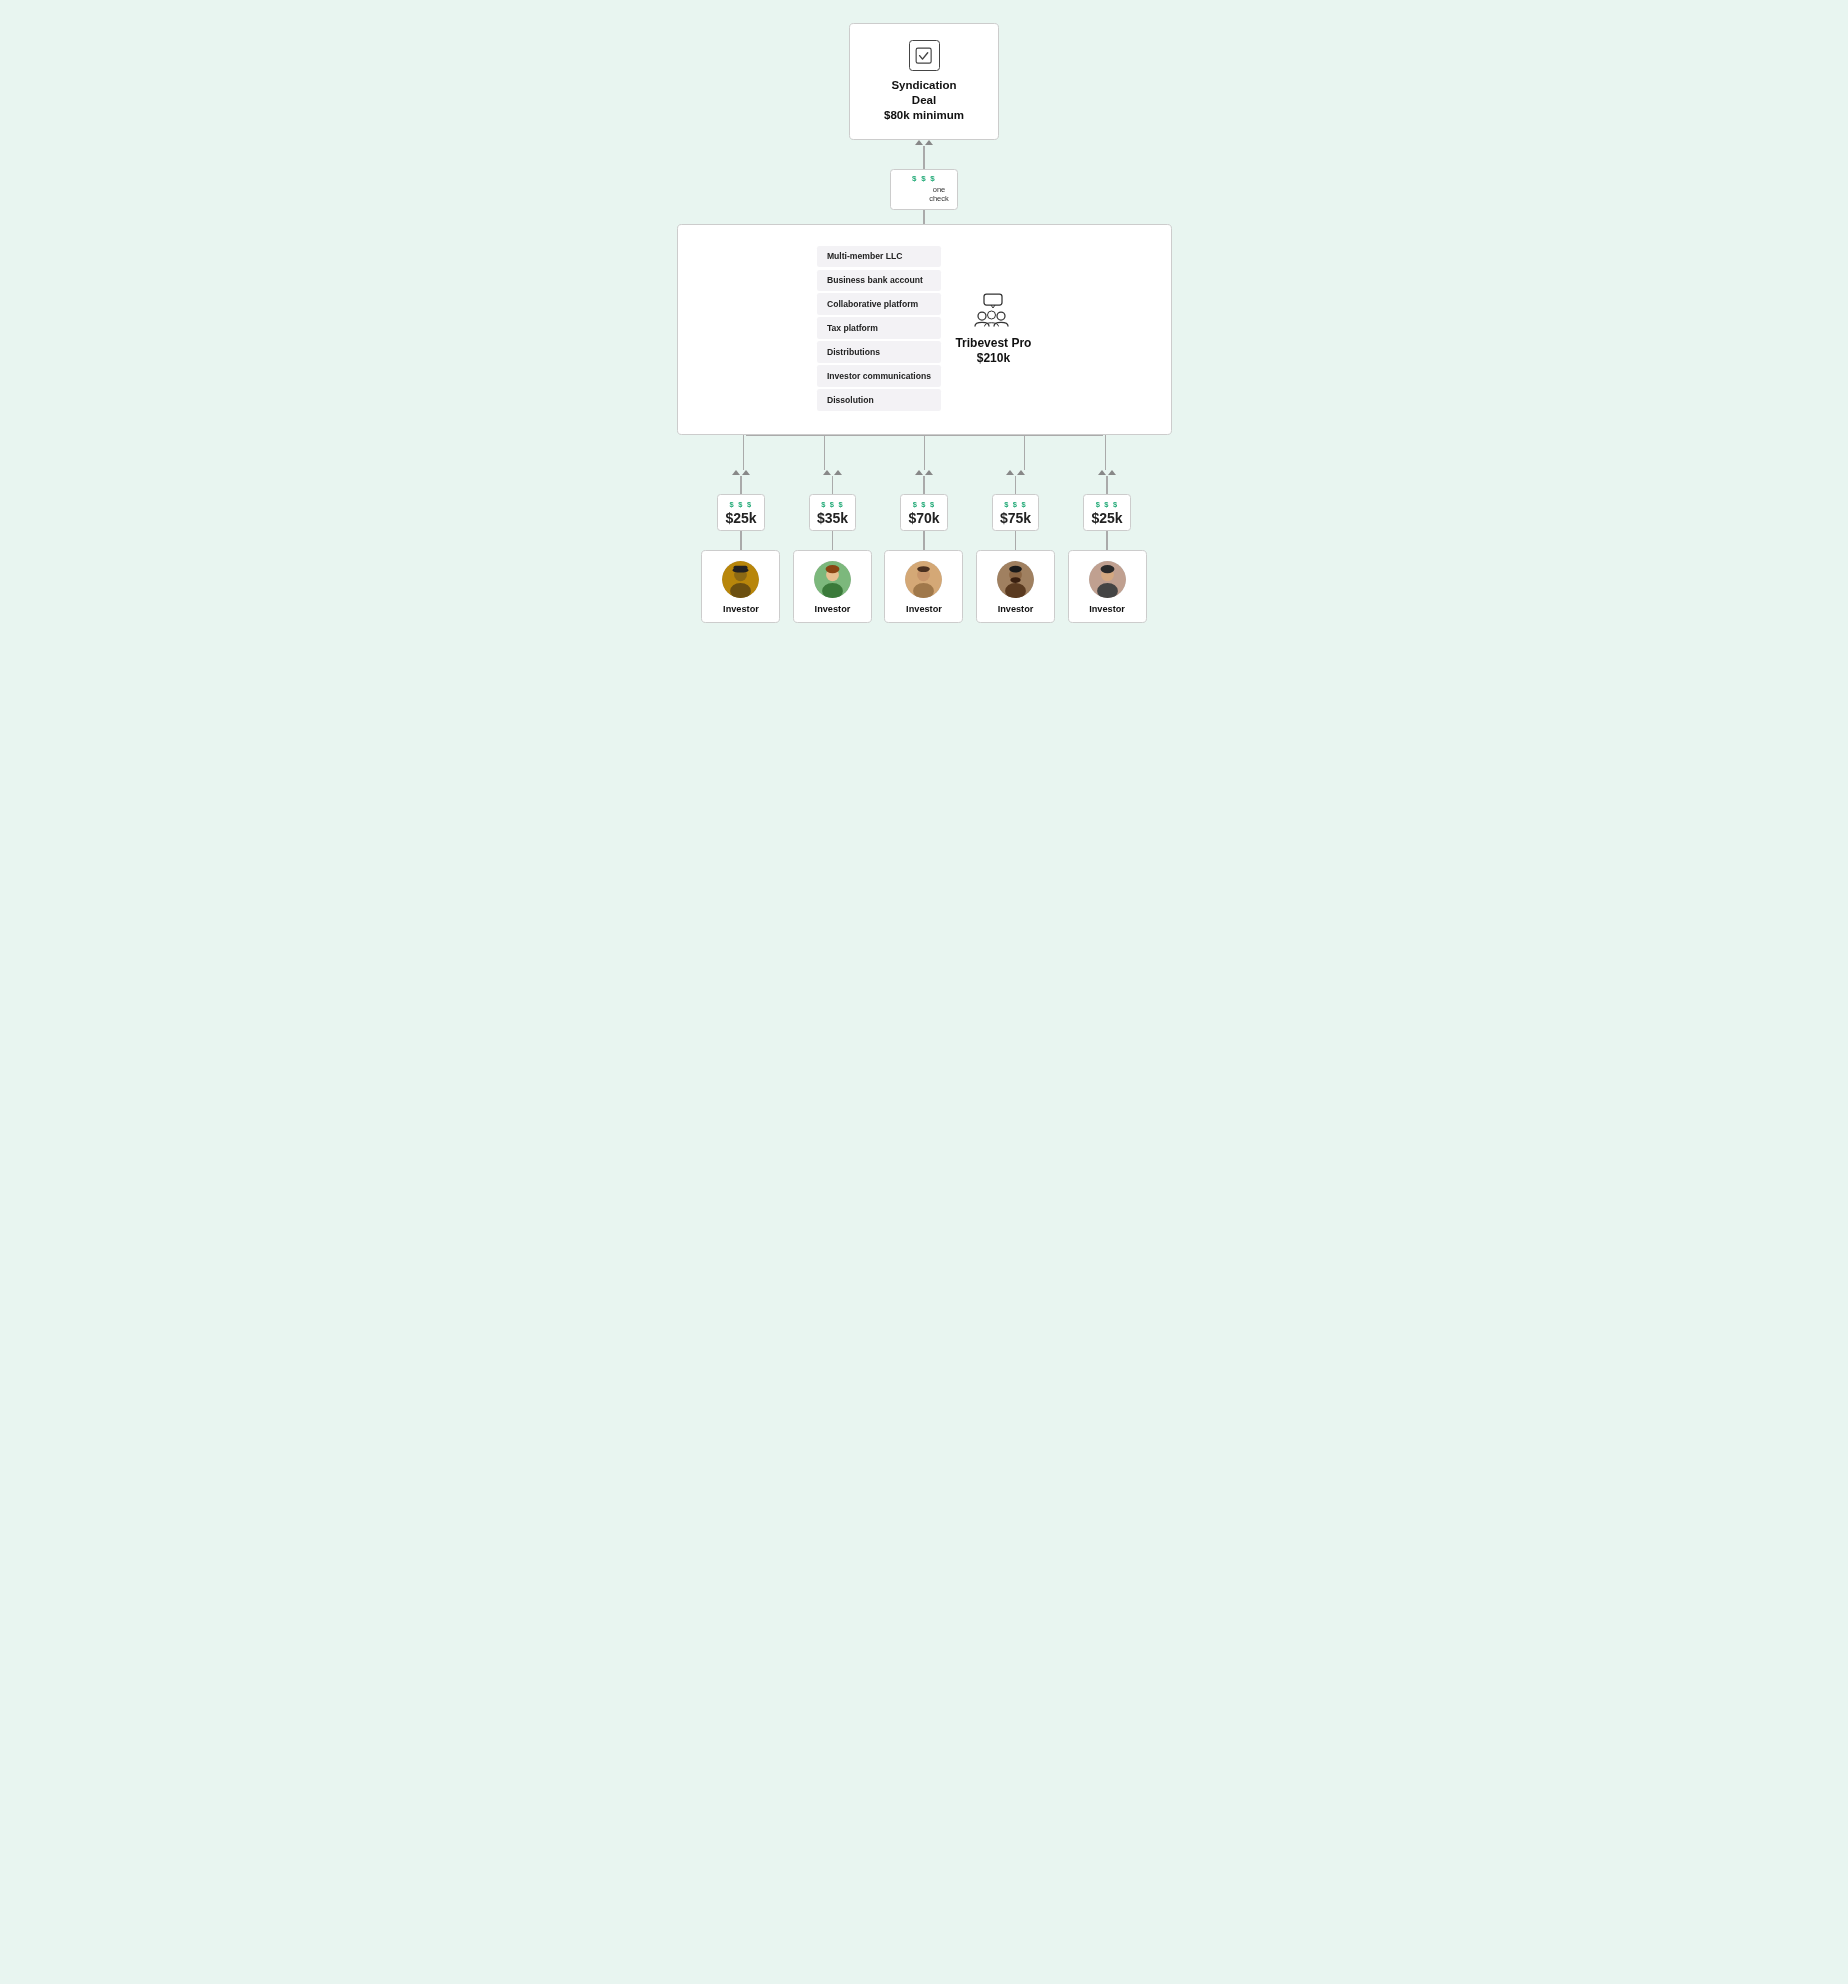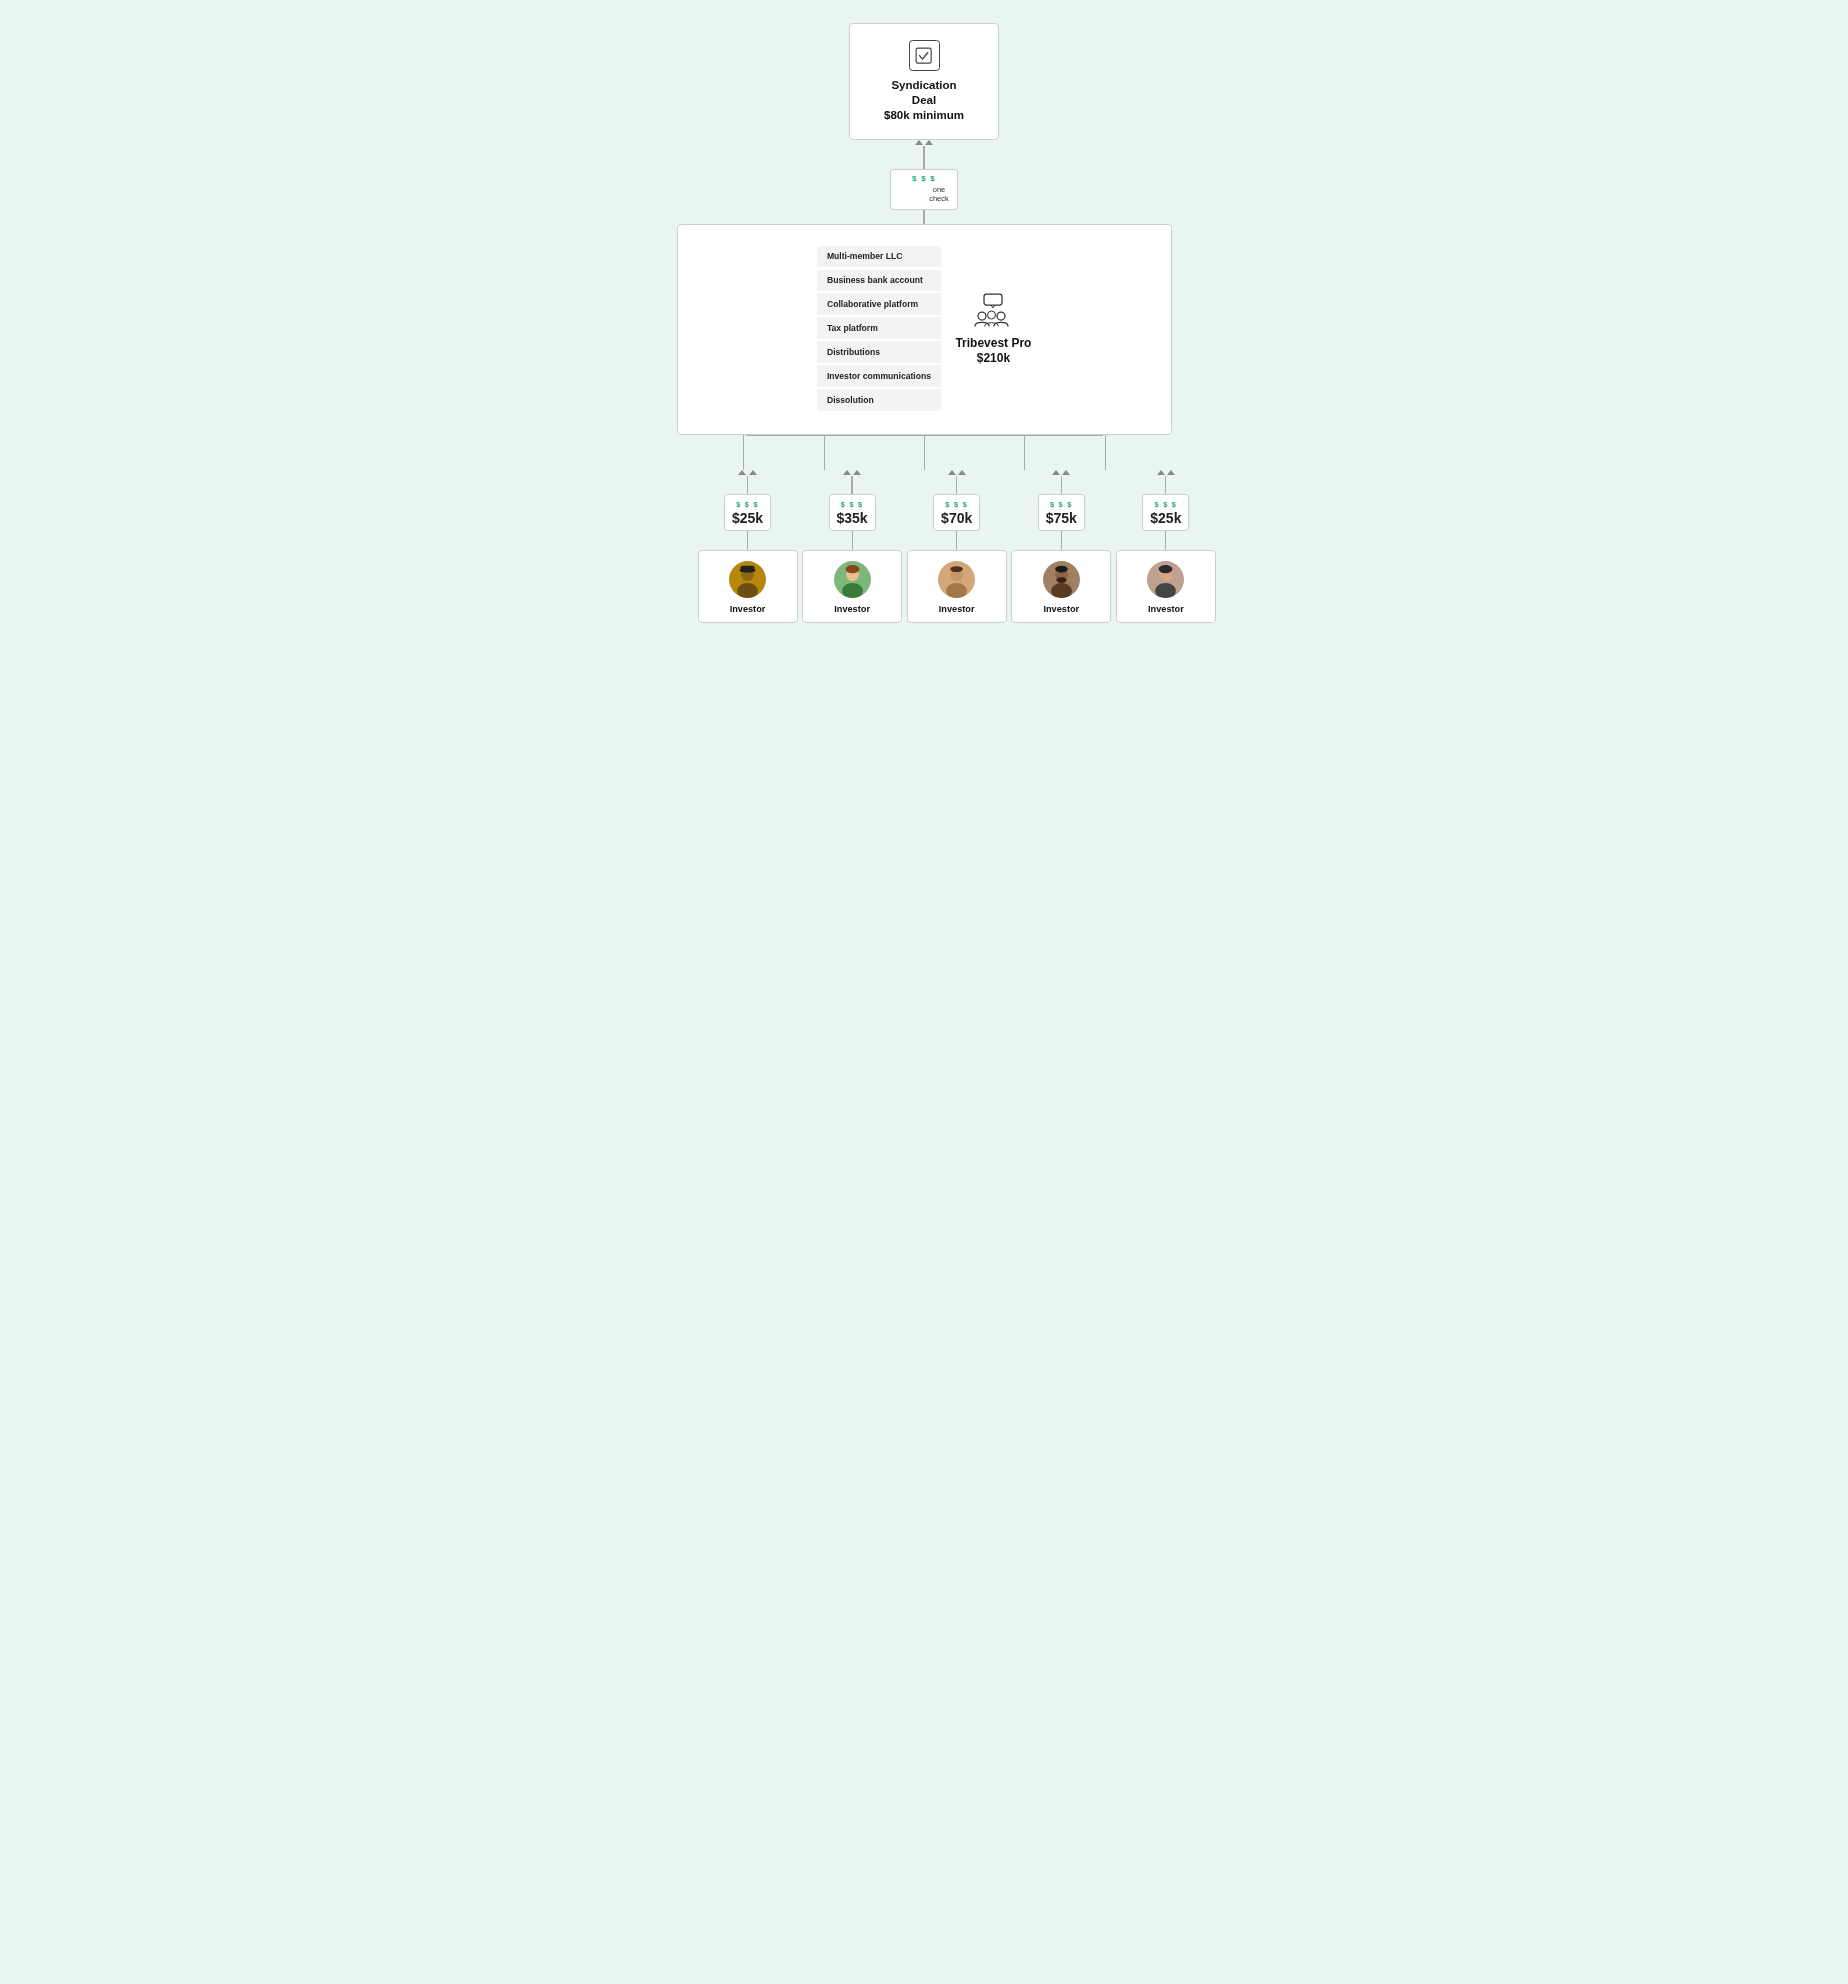--- a/index.html
+++ b/index.html
@@ -187,21 +187,21 @@
       font-weight: 700;
       color: #222;
     }
 
     .investor-box {
       background: #fff;
       border: 1.2px solid #ccc;
       border-radius: 4.6px;
       padding: 10.4px 9.2px 8px;
       text-align: center;
-      width: 100px;
+      width: 79px;
     }
 
     .investor-avatar {
       width: 37px;
       height: 37px;
       border-radius: 50%;
       margin: 0 auto 5.8px auto;
       overflow: hidden;
       background: #ccc;
       display: flex;

